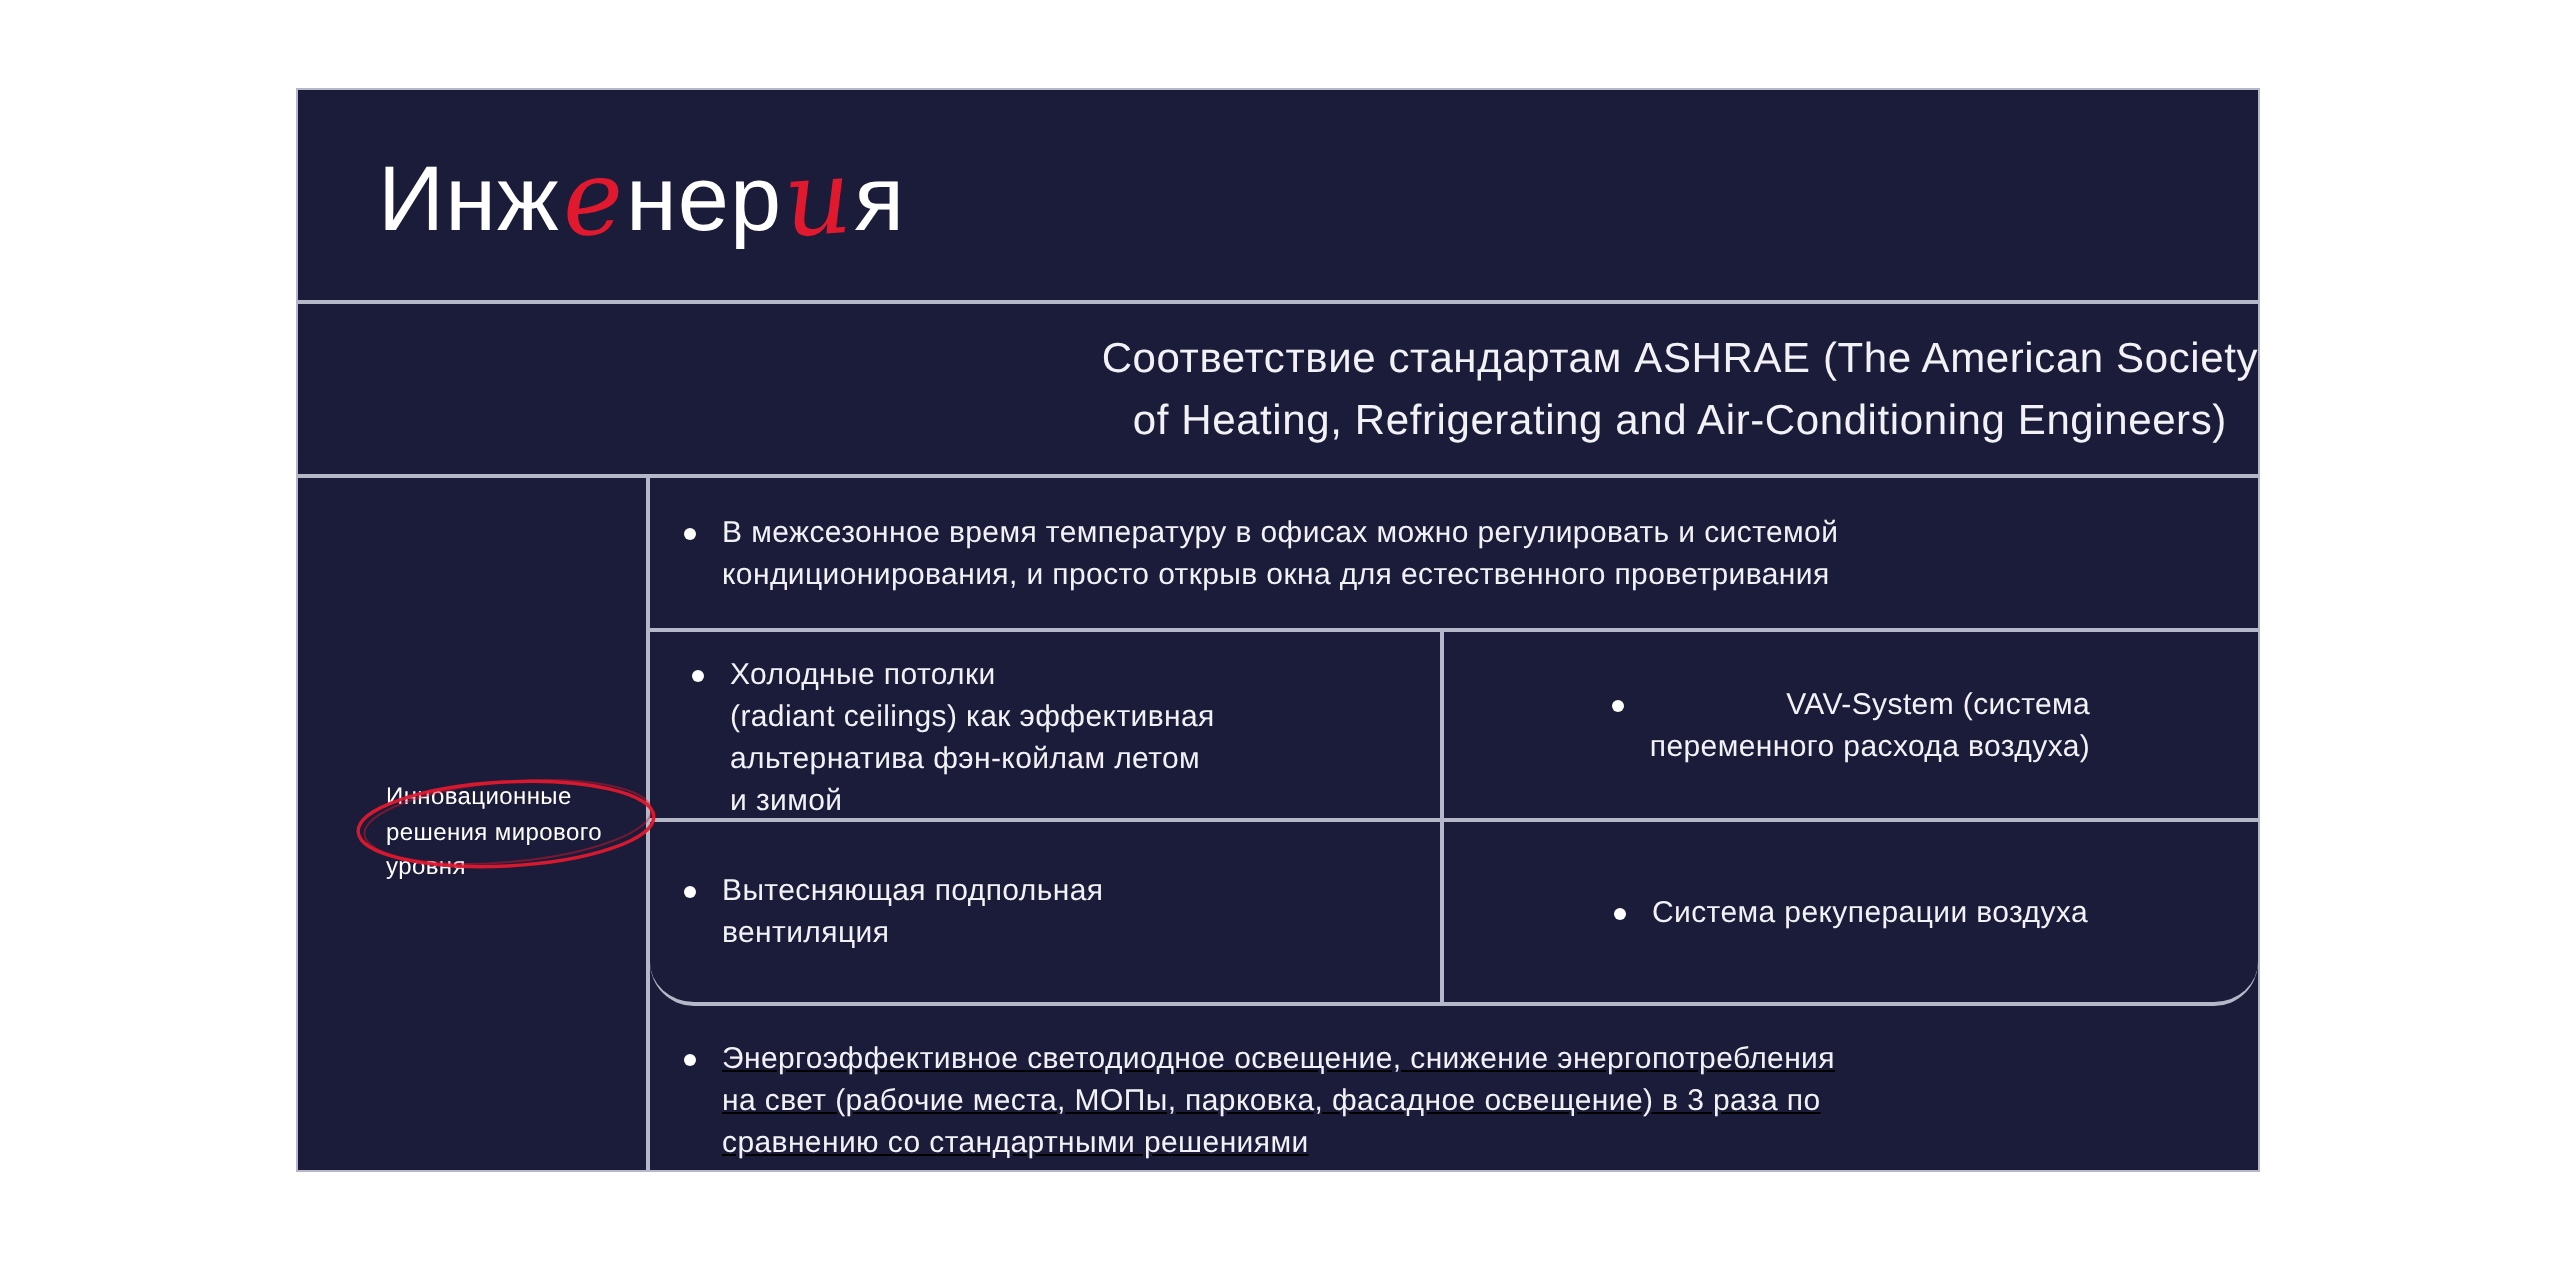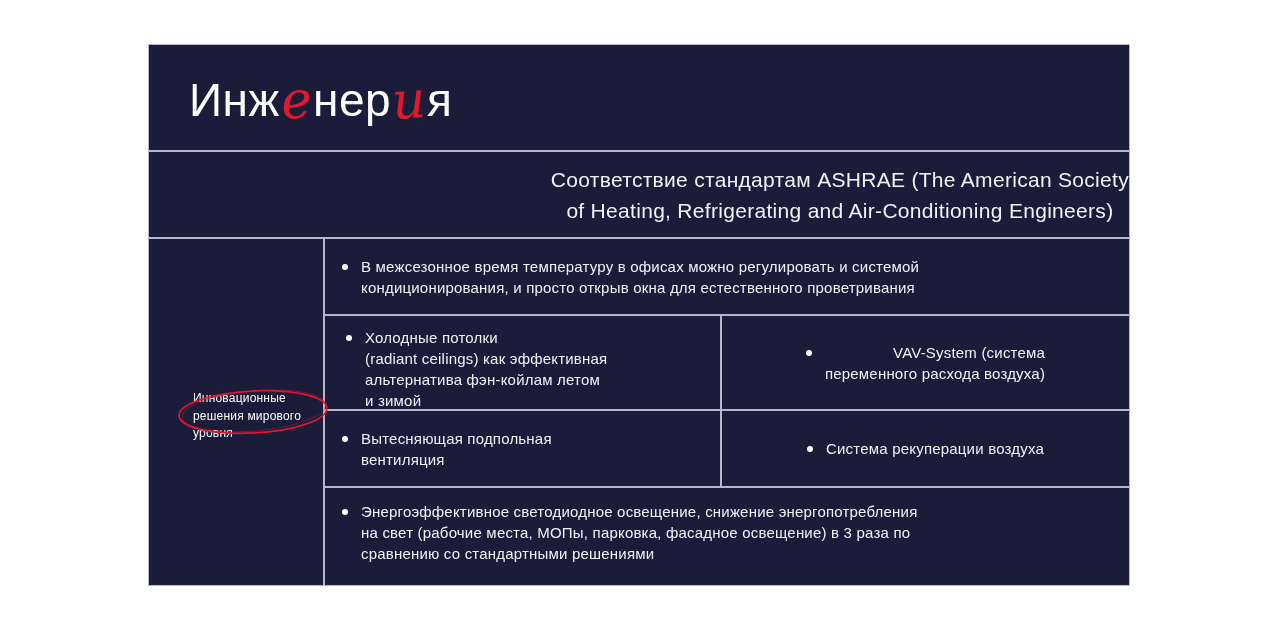--- a/index.html
+++ b/index.html
@@ -69,22 +69,22 @@
     position: absolute; left: 44px; top: 151px;
     color: #ffffff; font-size: 12px; line-height: 17.5px;
     white-space: pre-line; letter-spacing: 0.2px;
   }
 
   .right-col { flex: 1; display: flex; flex-direction: column; min-width: 0; }
 
   .row { border-bottom: 2px solid var(--border, #b6b7c8); }
   .row-1 { height: 77px; flex: none; display: flex; align-items: center; padding-left: 17px; padding-right: 20px; }
   .row-2 { height: 95px; flex: none; display: flex; }
-  .row-3 { height: 77px; flex: none; display: flex; }
-  .row-4 { flex: 1; border-bottom: none; display: flex; align-items: flex-start; padding: 13px 30px 0 17px; }
+  .row-3 { height: 92px; flex: none; display: flex; border-radius: 22px; }
+  .row-4 { flex: 1; border-bottom: none; display: flex; align-items: center; padding: 13px 30px 0 17px; text-decoration: underline; }
 
   .cell-left {
     width: 397px; flex: none;
     border-right: 2px solid var(--border, #b6b7c8);
     display: flex; padding-left: 21px;
   }
   .row-2 .cell-left { align-items: flex-start; padding-top: 11px; }
   .row-3 .cell-left { align-items: center; padding-left: 17px; }
   .cell-right {
     flex: 1; display: flex; align-items: center; justify-content: center; text-align: right;

